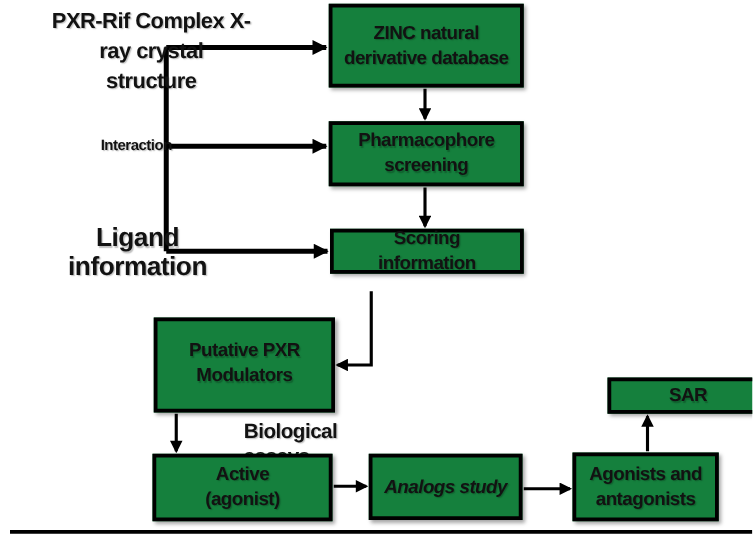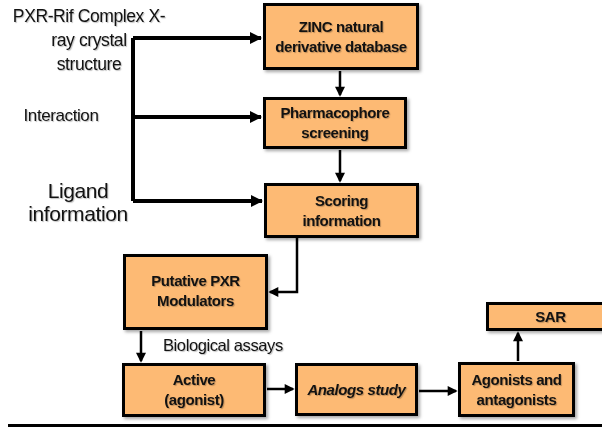--- a/index.html
+++ b/index.html
@@ -15,53 +15,54 @@
   svg.connectors {
     position: absolute;
     left: 0; top: 0;
     width: 602px; height: 428px;
     pointer-events: none;
   }
   .box {
     position: absolute;
     box-sizing: border-box;
     border: 3px solid #000000;
-    background: #fdba74;
+    background: #15803d;
     box-shadow: 2px 2px 3px rgba(0,0,0,0.35);
     display: flex;
     align-items: center;
     justify-content: center;
     text-align: center;
     white-space: pre-line;
     font-weight: bold;
     font-size: 15px;
     line-height: 20px;
     letter-spacing: -0.4px;
     text-shadow: 1px 1px 1px rgba(0,0,0,0.25);
   }
   .label {
     position: absolute;
-    font-weight: normal;
+    font-weight: bold;
     white-space: pre-line;
     text-align: center;
     text-shadow: 1px 1px 1px rgba(0,0,0,0.25);
     letter-spacing: -0.4px;
+    margin-left: 32px;
   }
   
   #box-zinc        { left: 263px; top: 3px;   width: 156px; height: 67px; }
-  #box-pharma      { left: 263px; top: 97px;  width: 144px; height: 52px; }
-  #box-scoring     { left: 264px; top: 183px; width: 155px; height: 55px; }
+  #box-pharma      { left: 263px; top: 97px;  width: 156px; height: 52px; }
+  #box-scoring     { left: 264px; top: 183px; width: 155px; height: 36px; }
   #box-putative    { left: 123px; top: 254px; width: 145px; height: 76px; padding-bottom: 2px; }
   #box-active      { left: 122px; top: 363px; width: 144px; height: 54px; }
   #box-analogs     { left: 295px; top: 363px; width: 123px; height: 53px; font-style: italic; }
   #box-agonists    { left: 458px; top: 362px; width: 117px; height: 55px; }
   #box-sar         { left: 458px; top: 302px; width: 129px; height: 29px; margin-left: 28px; }
   
   #label-crystal   { left: 0px;   top: 4px;   width: 178px; font-size: 17.5px; line-height: 24px; }
-  #label-interact  { left: 0px;   top: 105px; width: 122px; font-size: 17px;  line-height: 22px; }
+  #label-interact  { left: 16px;   top: 105px; width: 122px; font-size: 12px;  line-height: 22px; }
   #label-ligand    { left: 8px;   top: 179px; width: 140px; font-size: 21px;  line-height: 23px; }
   #label-bioassay  { left: 163px; top: 335px; width: 130px; font-size: 16.5px; line-height: 20px; text-align: left; }
   
   .bottom-rule {
     position: absolute;
     left: 8px; top: 424px;
     width: 594px; height: 3px;
     background: #000000;
   }
 </style>

